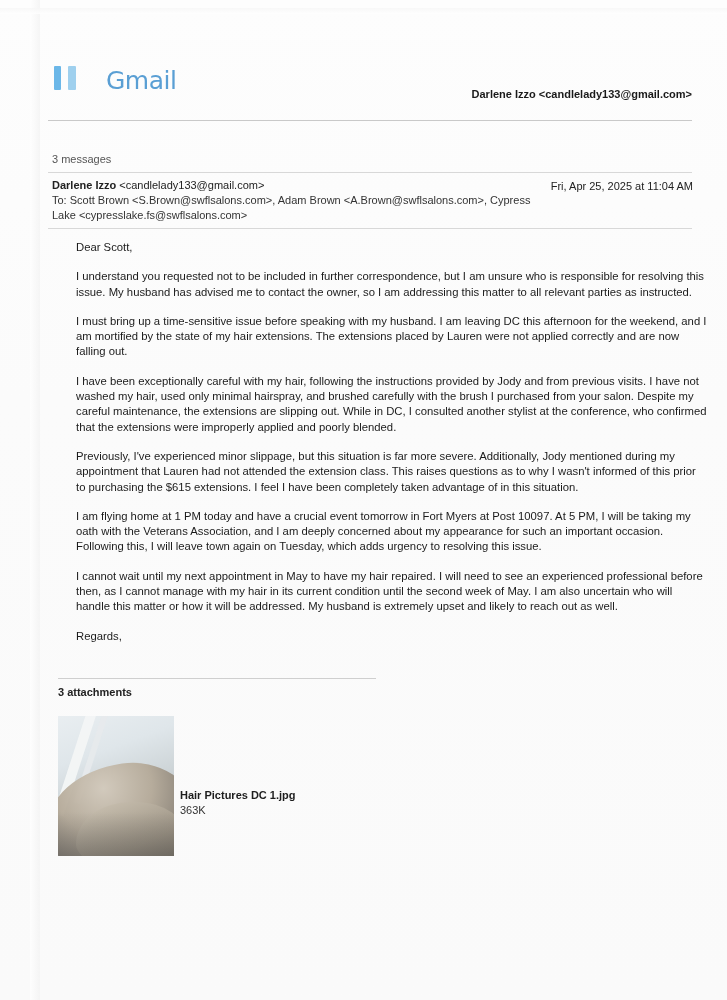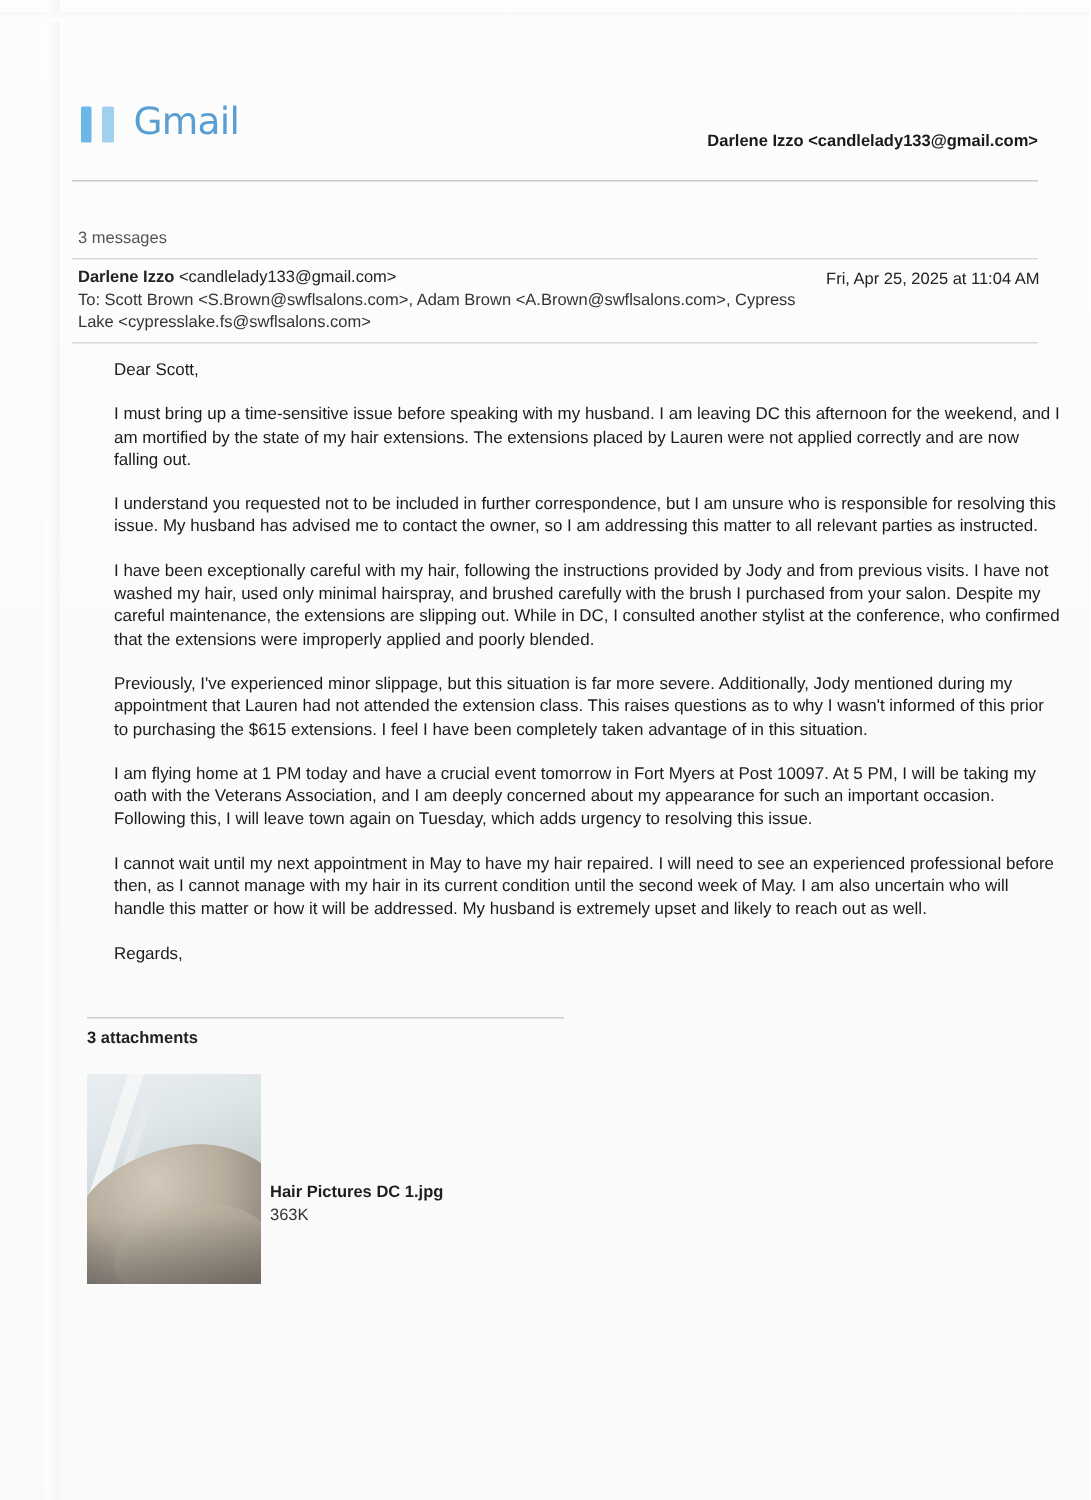--- a/index.html
+++ b/index.html
@@ -40,22 +40,22 @@
     left: 52px;
     top: 66px;
     width: 640px;
     height: 44px;
   }
   .gmail-logo {
     position: absolute;
     left: 0;
     top: 0;
     display: flex;
-    align-items: flex-end;
-    gap: 7px;
+    align-items: flex-start;
+    gap: 24px;
   }
   .gmail-mark {
     width: 30px;
     height: 24px;
     position: relative;
   }
   .gmail-mark .bar1 {
     position: absolute;
     left: 2px; top: 0;
     width: 7px; height: 24px;
@@ -277,22 +277,22 @@
       <span class="sender-email">&lt;candlelady133@gmail.com&gt;</span>
     </div>
     <div class="recipients">To: Scott Brown &lt;S.Brown@swflsalons.com&gt;, Adam Brown &lt;A.Brown@swflsalons.com&gt;, Cypress Lake &lt;cypresslake.fs@swflsalons.com&gt;</div>
   </div>
   <div class="date">Fri, Apr 25, 2025 at 11:04 AM</div>
 
   <div class="rule below-head"></div>
 
   <div class="body">
     <p class="greeting">Dear Scott,</p>
+    <p>I understand you requested not to be included in further correspondence, but I am unsure who is responsible for resolving this issue. My husband has advised me to contact the owner, so I am addressing this matter to all relevant parties as instructed.</p>
     <p>I must bring up a time-sensitive issue before speaking with my husband. I am leaving DC this afternoon for the weekend, and I am mortified by the state of my hair extensions. The extensions placed by Lauren were not applied correctly and are now falling out.</p>
-    <p>I understand you requested not to be included in further correspondence, but I am unsure who is responsible for resolving this issue. My husband has advised me to contact the owner, so I am addressing this matter to all relevant parties as instructed.</p>
     <p>I have been exceptionally careful with my hair, following the instructions provided by Jody and from previous visits. I have not washed my hair, used only minimal hairspray, and brushed carefully with the brush I purchased from your salon. Despite my careful maintenance, the extensions are slipping out. While in DC, I consulted another stylist at the conference, who confirmed that the extensions were improperly applied and poorly blended.</p>
     <p>Previously, I've experienced minor slippage, but this situation is far more severe. Additionally, Jody mentioned during my appointment that Lauren had not attended the extension class. This raises questions as to why I wasn't informed of this prior to purchasing the $615 extensions. I feel I have been completely taken advantage of in this situation.</p>
     <p>I am flying home at 1 PM today and have a crucial event tomorrow in Fort Myers at Post 10097. At 5 PM, I will be taking my oath with the Veterans Association, and I am deeply concerned about my appearance for such an important occasion. Following this, I will leave town again on Tuesday, which adds urgency to resolving this issue.</p>
     <p>I cannot wait until my next appointment in May to have my hair repaired. I will need to see an experienced professional before then, as I cannot manage with my hair in its current condition until the second week of May. I am also uncertain who will handle this matter or how it will be addressed. My husband is extremely upset and likely to reach out as well.</p>
     <p class="signoff">Regards,</p>
   </div>
 
   <div class="attach-rule"></div>
   <div class="attach-title">3 attachments</div>
 

